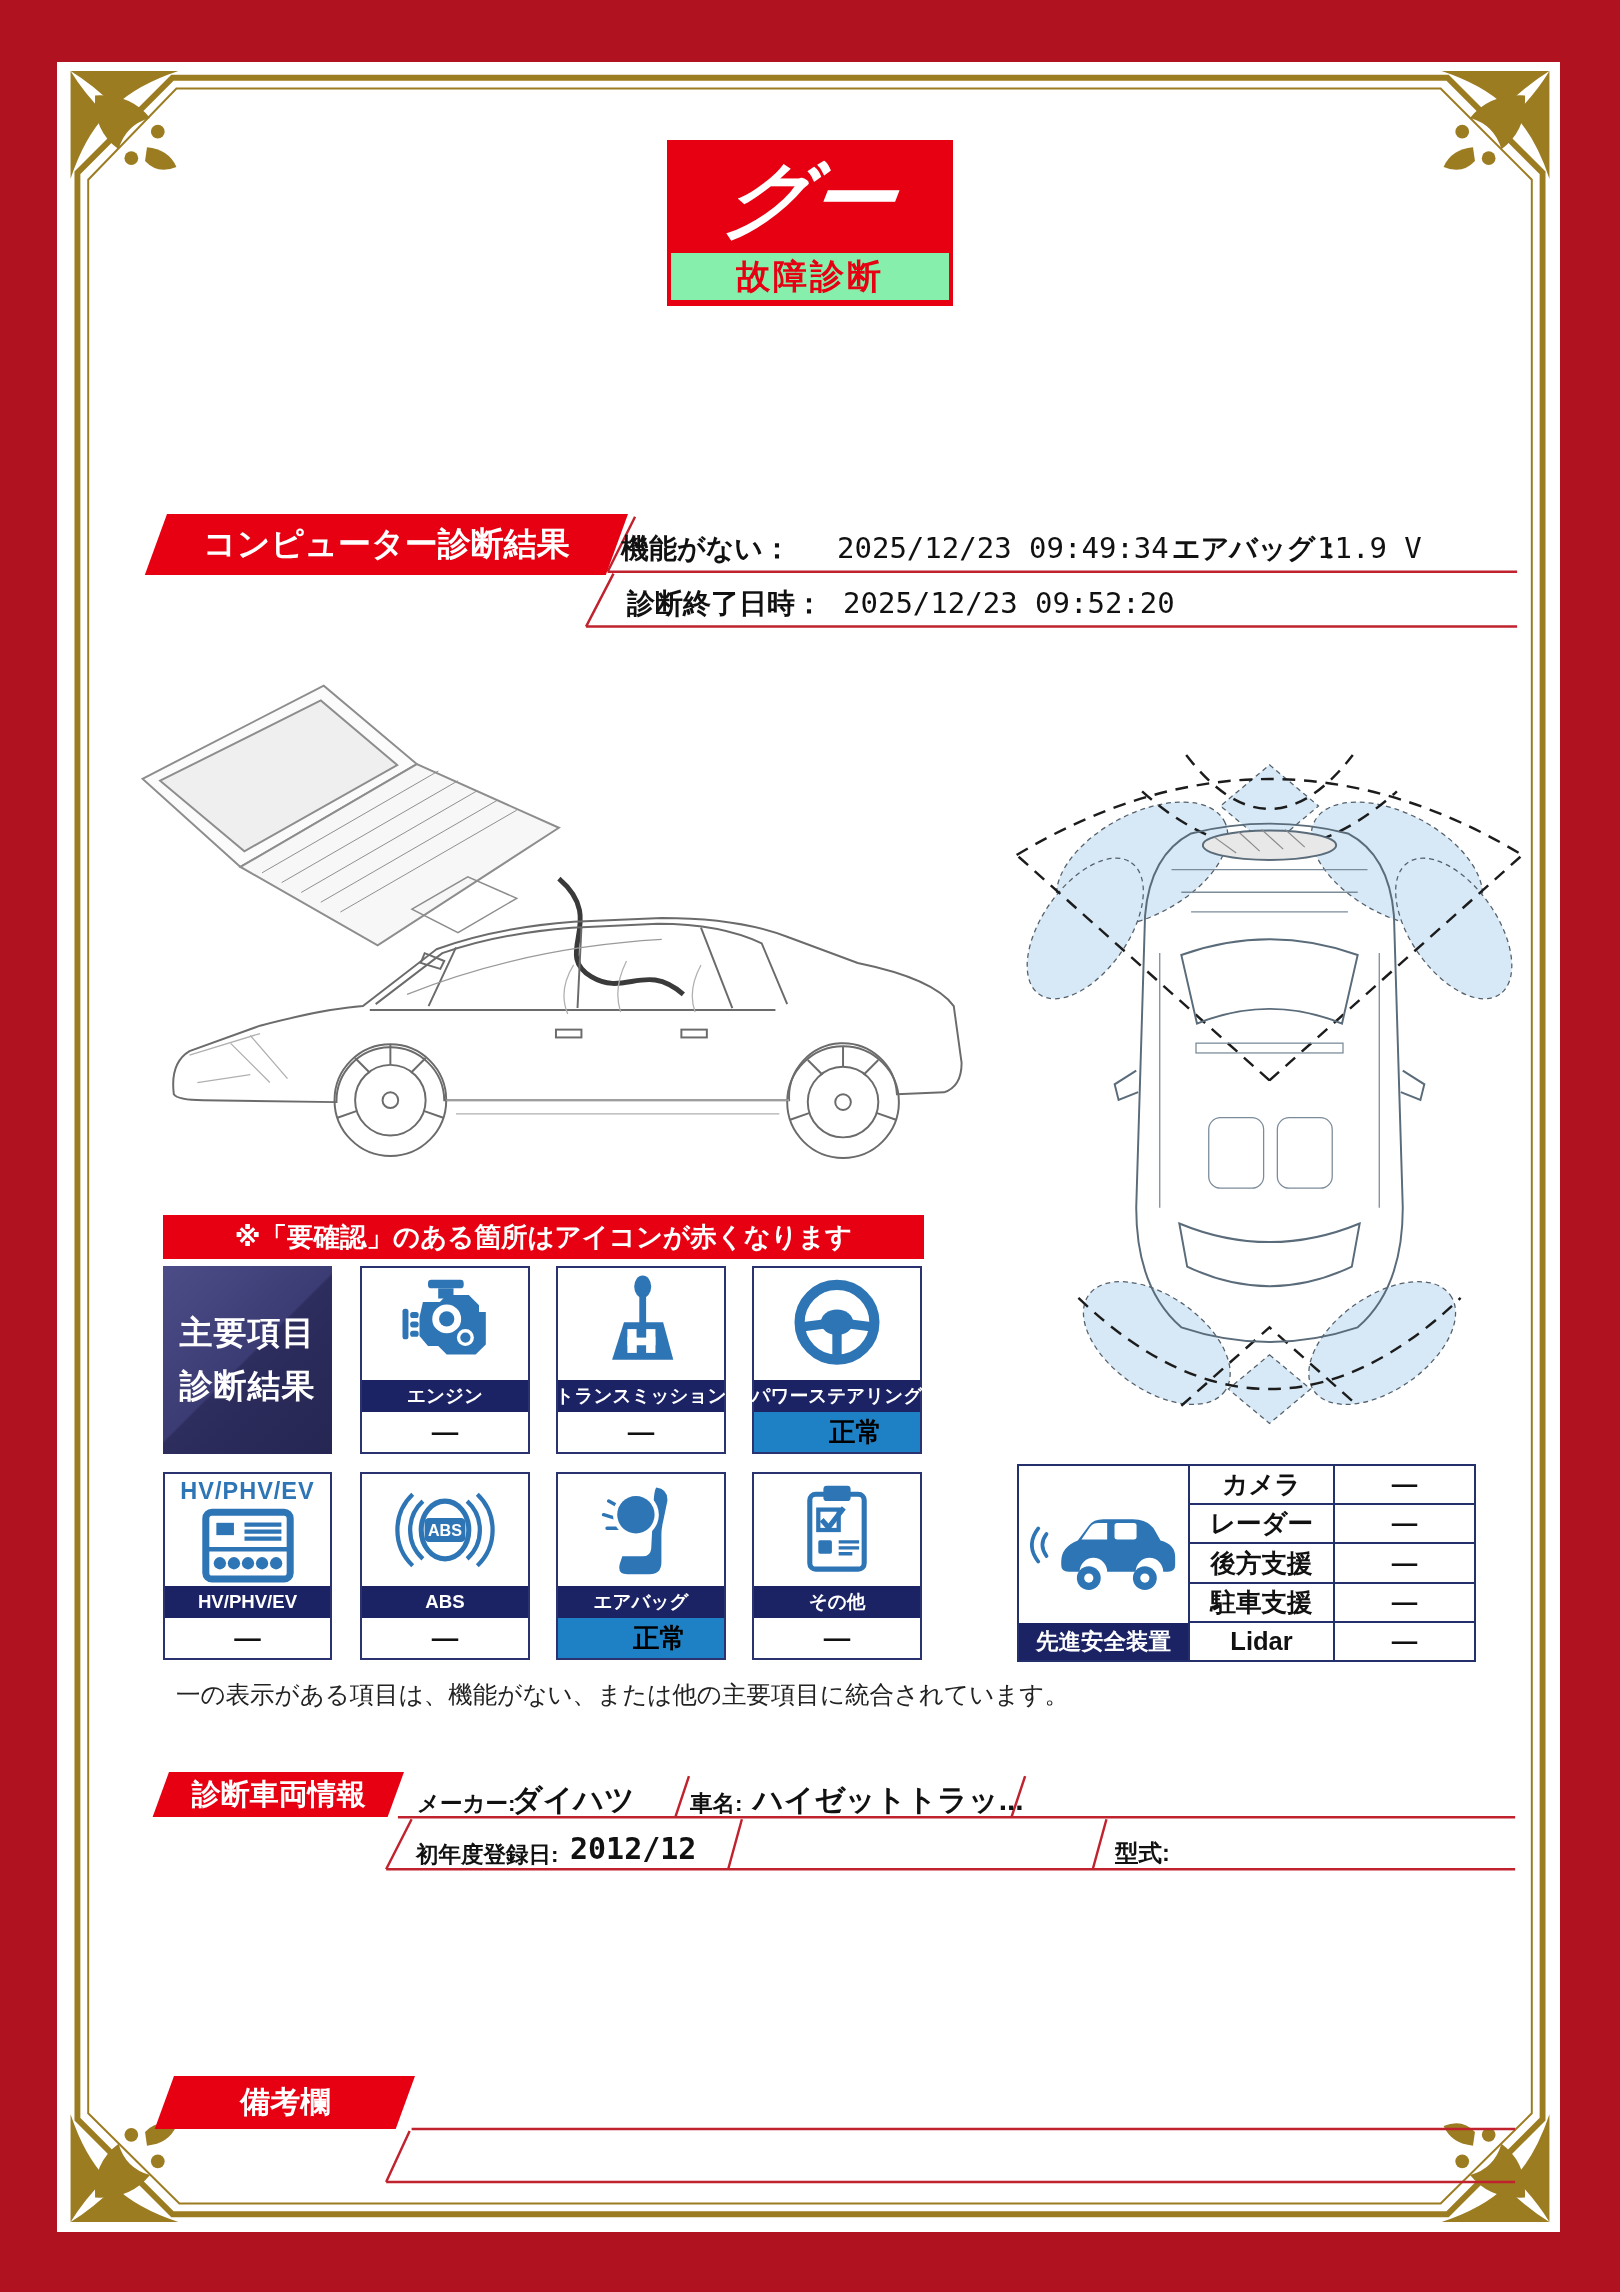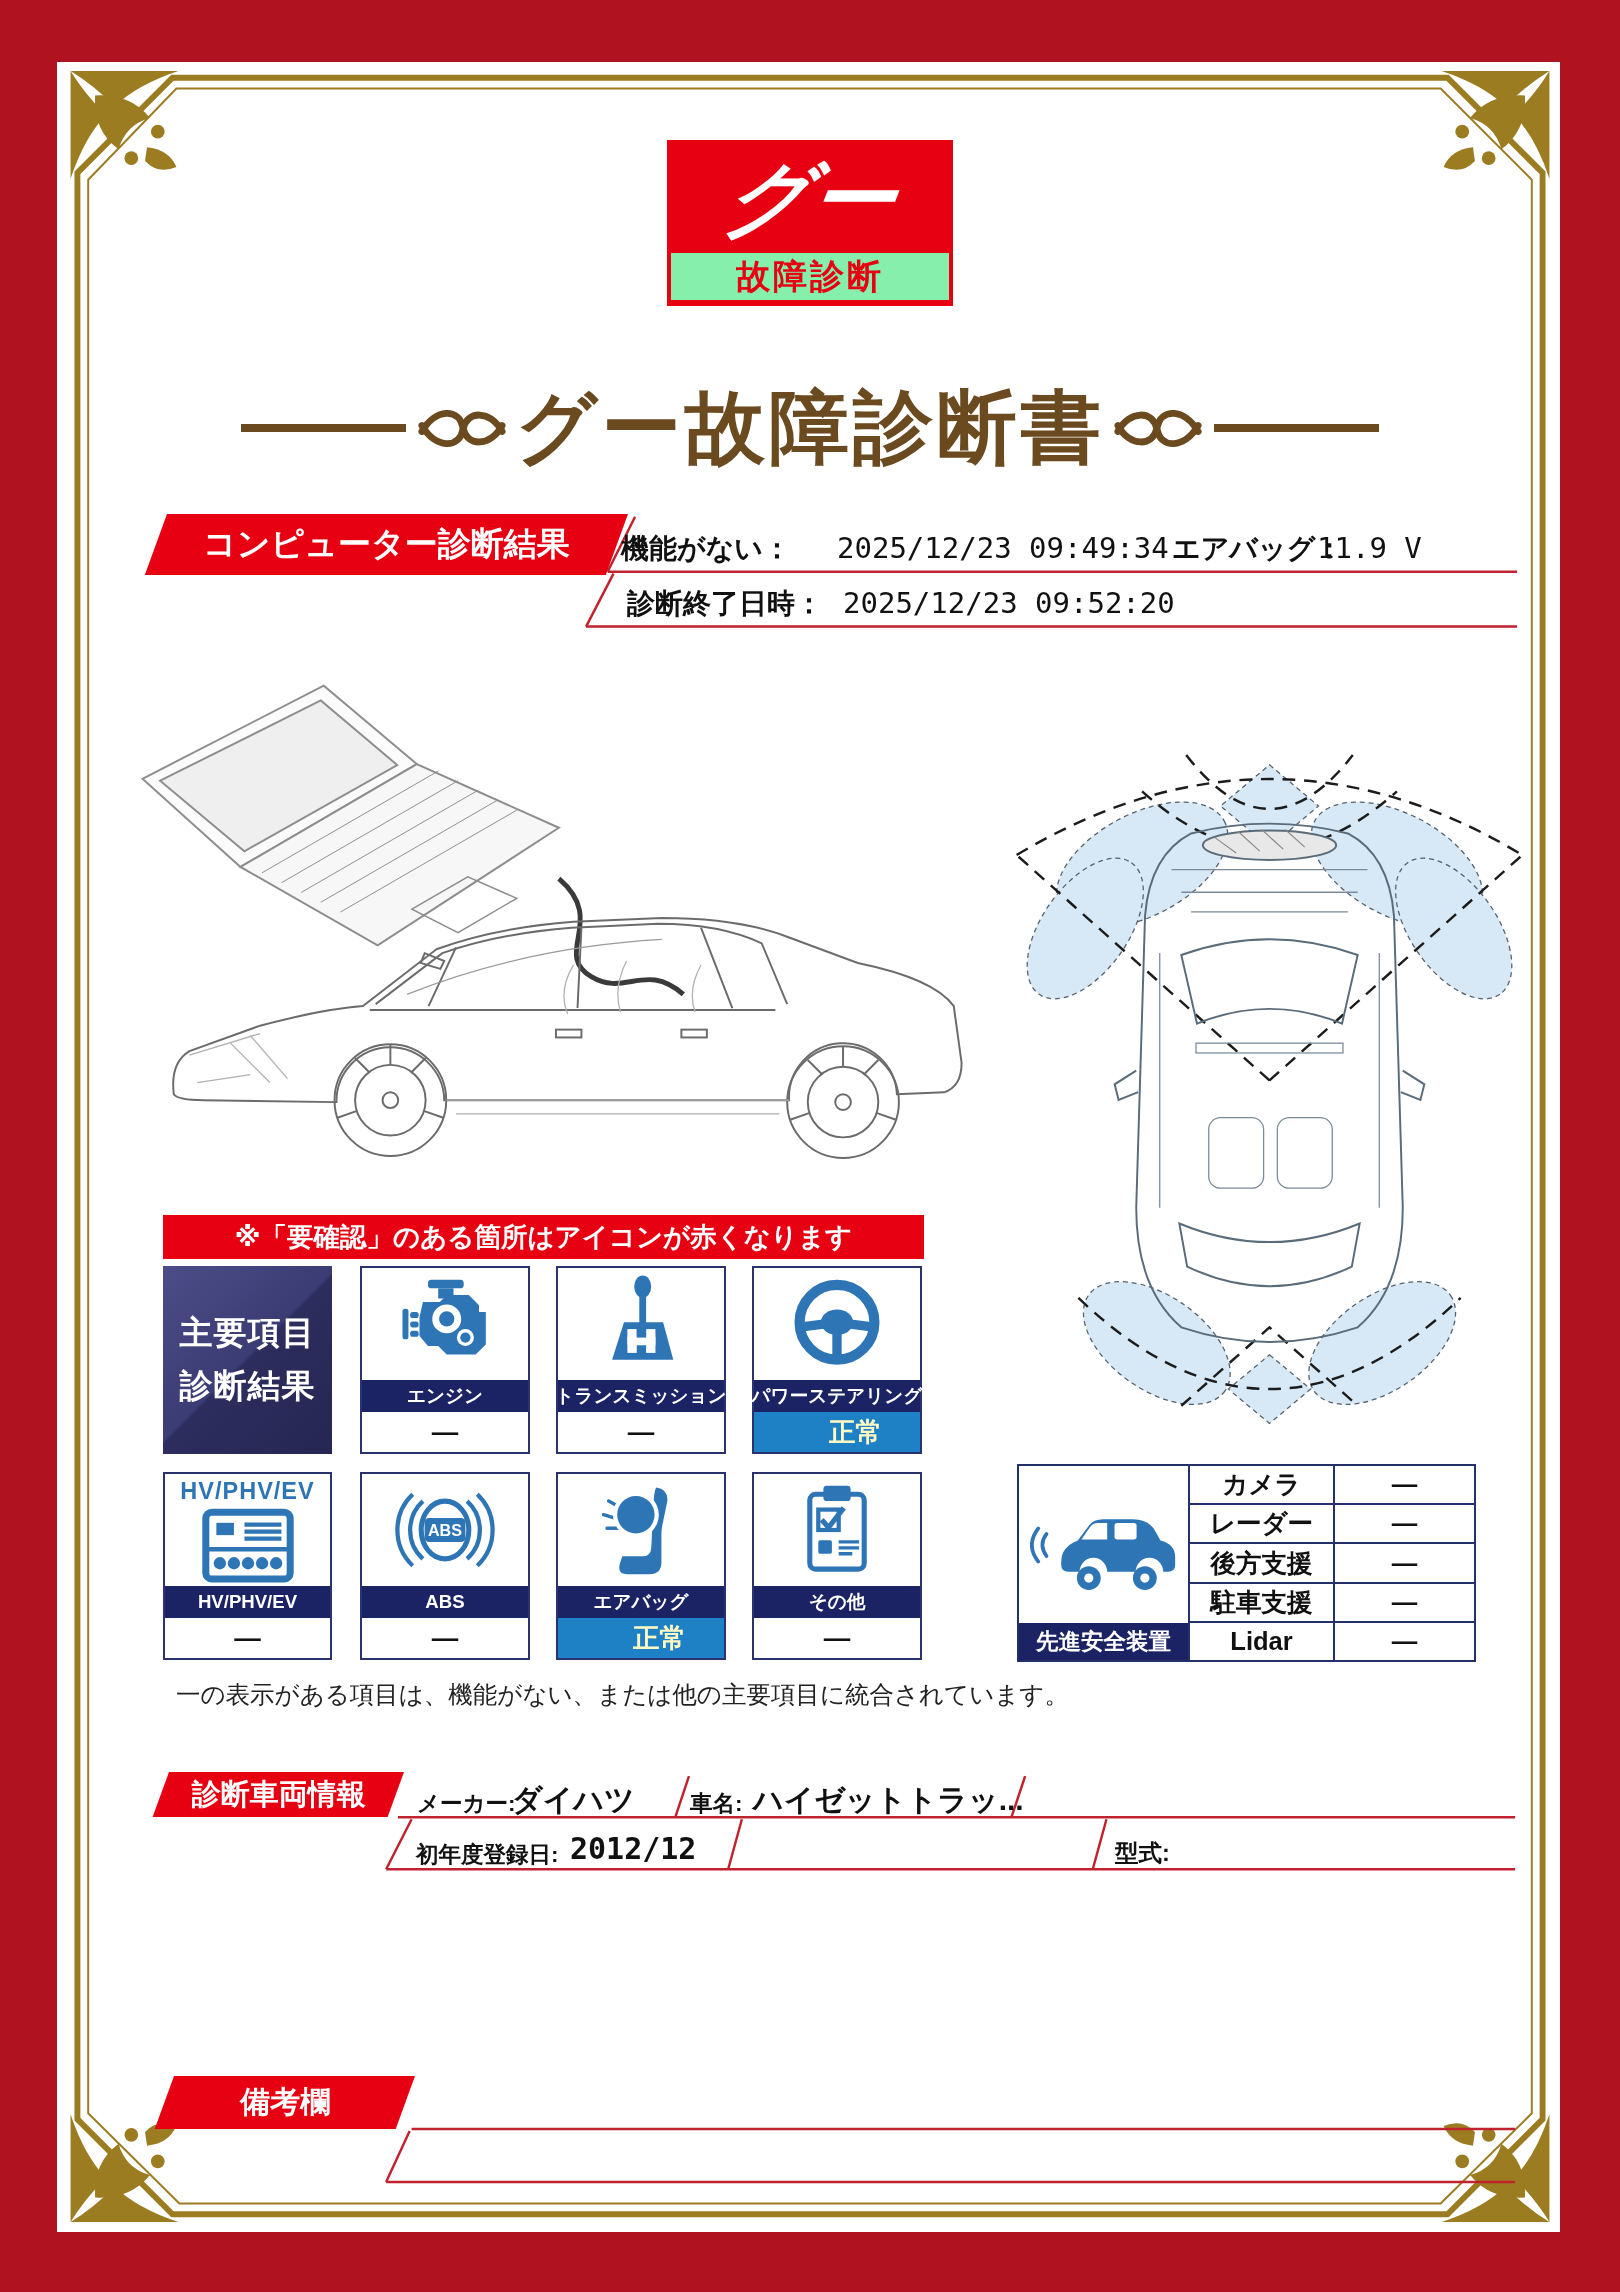--- a/index.html
+++ b/index.html
@@ -40,21 +40,21 @@
       background:linear-gradient(135deg,#4c4c88 0%,#3c3c74 49%,#2d2d5e 50%,#262653 100%);
       display:flex;flex-direction:column;align-items:center;justify-content:center;color:#fff;
       font-size:33px;font-weight:800;line-height:1.3;letter-spacing:1px;gap:10px;}
   .card{position:absolute;width:170px;height:188px;border:2px solid #2a3370;box-sizing:border-box;background:#fff;
         display:flex;flex-direction:column;}
   .card-icon{flex:1;display:flex;flex-direction:column;align-items:center;justify-content:center;overflow:hidden;}
   .hv-title{color:#2e75b6;font-weight:800;font-size:23.5px;letter-spacing:1px;margin:3.9px 0 2px 0;}
   .card-label{height:32px;background:#1c2365;color:#fff;display:flex;align-items:center;justify-content:center;
               font-size:18.6px;font-weight:700;white-space:nowrap;}
   .card-status{height:40px;display:flex;align-items:center;justify-content:center;font-size:26.5px;font-weight:800;color:#111;}
-  .card-status.normal{background:#1f81c5;color:#fef9c3;padding-left:37px;}
+  .card-status.normal{background:#1f81c5;color:#000000;padding-left:37px;}
   .grid-note{position:absolute;left:176px;top:1678px;font-size:24.5px;color:#222;white-space:nowrap;}
 
   
   .safety{position:absolute;left:1017px;top:1464px;width:459px;height:198px;border:2.9px solid #23306b;box-sizing:border-box;display:flex;background:#fff;}
   .safety-left{width:169px;border-right:2.9px solid #23306b;display:flex;flex-direction:column;}
   .safety-icon{flex:1;display:flex;align-items:center;justify-content:center;}
   .safety-caption{height:37px;background:#1c2365;color:#fff;display:flex;align-items:center;justify-content:center;font-size:22.5px;font-weight:800;white-space:nowrap;}
   .safety-right{flex:1;display:flex;flex-direction:column;}
   .srow{flex:1;display:flex;border-bottom:2px solid #23306b;}
   .srow:last-child{border-bottom:none;}
@@ -97,37 +97,20 @@
     </g>
   </svg>
 
   <div class="logo">
     <div class="logo-top">
       <span class="logo-goo">グー</span>
     </div>
     <div class="logo-bottom">故障診断</div>
   </div>
 
-  <div class="title-row">
-    <div class="title-bar"></div>
-    <svg width="90" height="57" viewBox="0 0 92 58">
-      <g fill="none" stroke="#6a4a1e" stroke-width="7" stroke-linecap="round">
-        <path d="M6,32 C20,8 44,8 48,28 C52,48 76,48 88,26"></path>
-        <path d="M6,26 C20,50 44,50 48,30 C52,10 76,10 88,32"></path>
-      </g>
-    </svg>
-    <div class="title-text">グー故障診断書</div>
-    <svg width="90" height="57" viewBox="0 0 92 58" style="transform:scaleX(-1)">
-      <g fill="none" stroke="#6a4a1e" stroke-width="7" stroke-linecap="round">
-        <path d="M6,32 C20,8 44,8 48,28 C52,48 76,48 88,26"></path>
-        <path d="M6,26 C20,50 44,50 48,30 C52,10 76,10 88,32"></path>
-      </g>
-    </svg>
-    <div class="title-bar"></div>
-  </div>
 
   <div class="banner" style="left:167px;top:514px;width:461px;height:61px;">
     <span style="font-size:33px;">コンピューター診断結果</span>
   </div>
   <span class="hlabel" style="left:621px;top:530px;">機能がない：</span>
   <span class="hvalue" style="left:837px;top:531px;">2025/12/23 09:49:34</span>
   <span class="hlabel" style="left:1172px;top:530px;">エアバッグ：</span>
   <span class="hvalue" style="left:1317px;top:531px;">11.9 V</span>
   <span class="hlabel" style="left:627px;top:585px;">診断終了日時：</span>
   <span class="hvalue" style="left:843px;top:586px;">2025/12/23 09:52:20</span>

